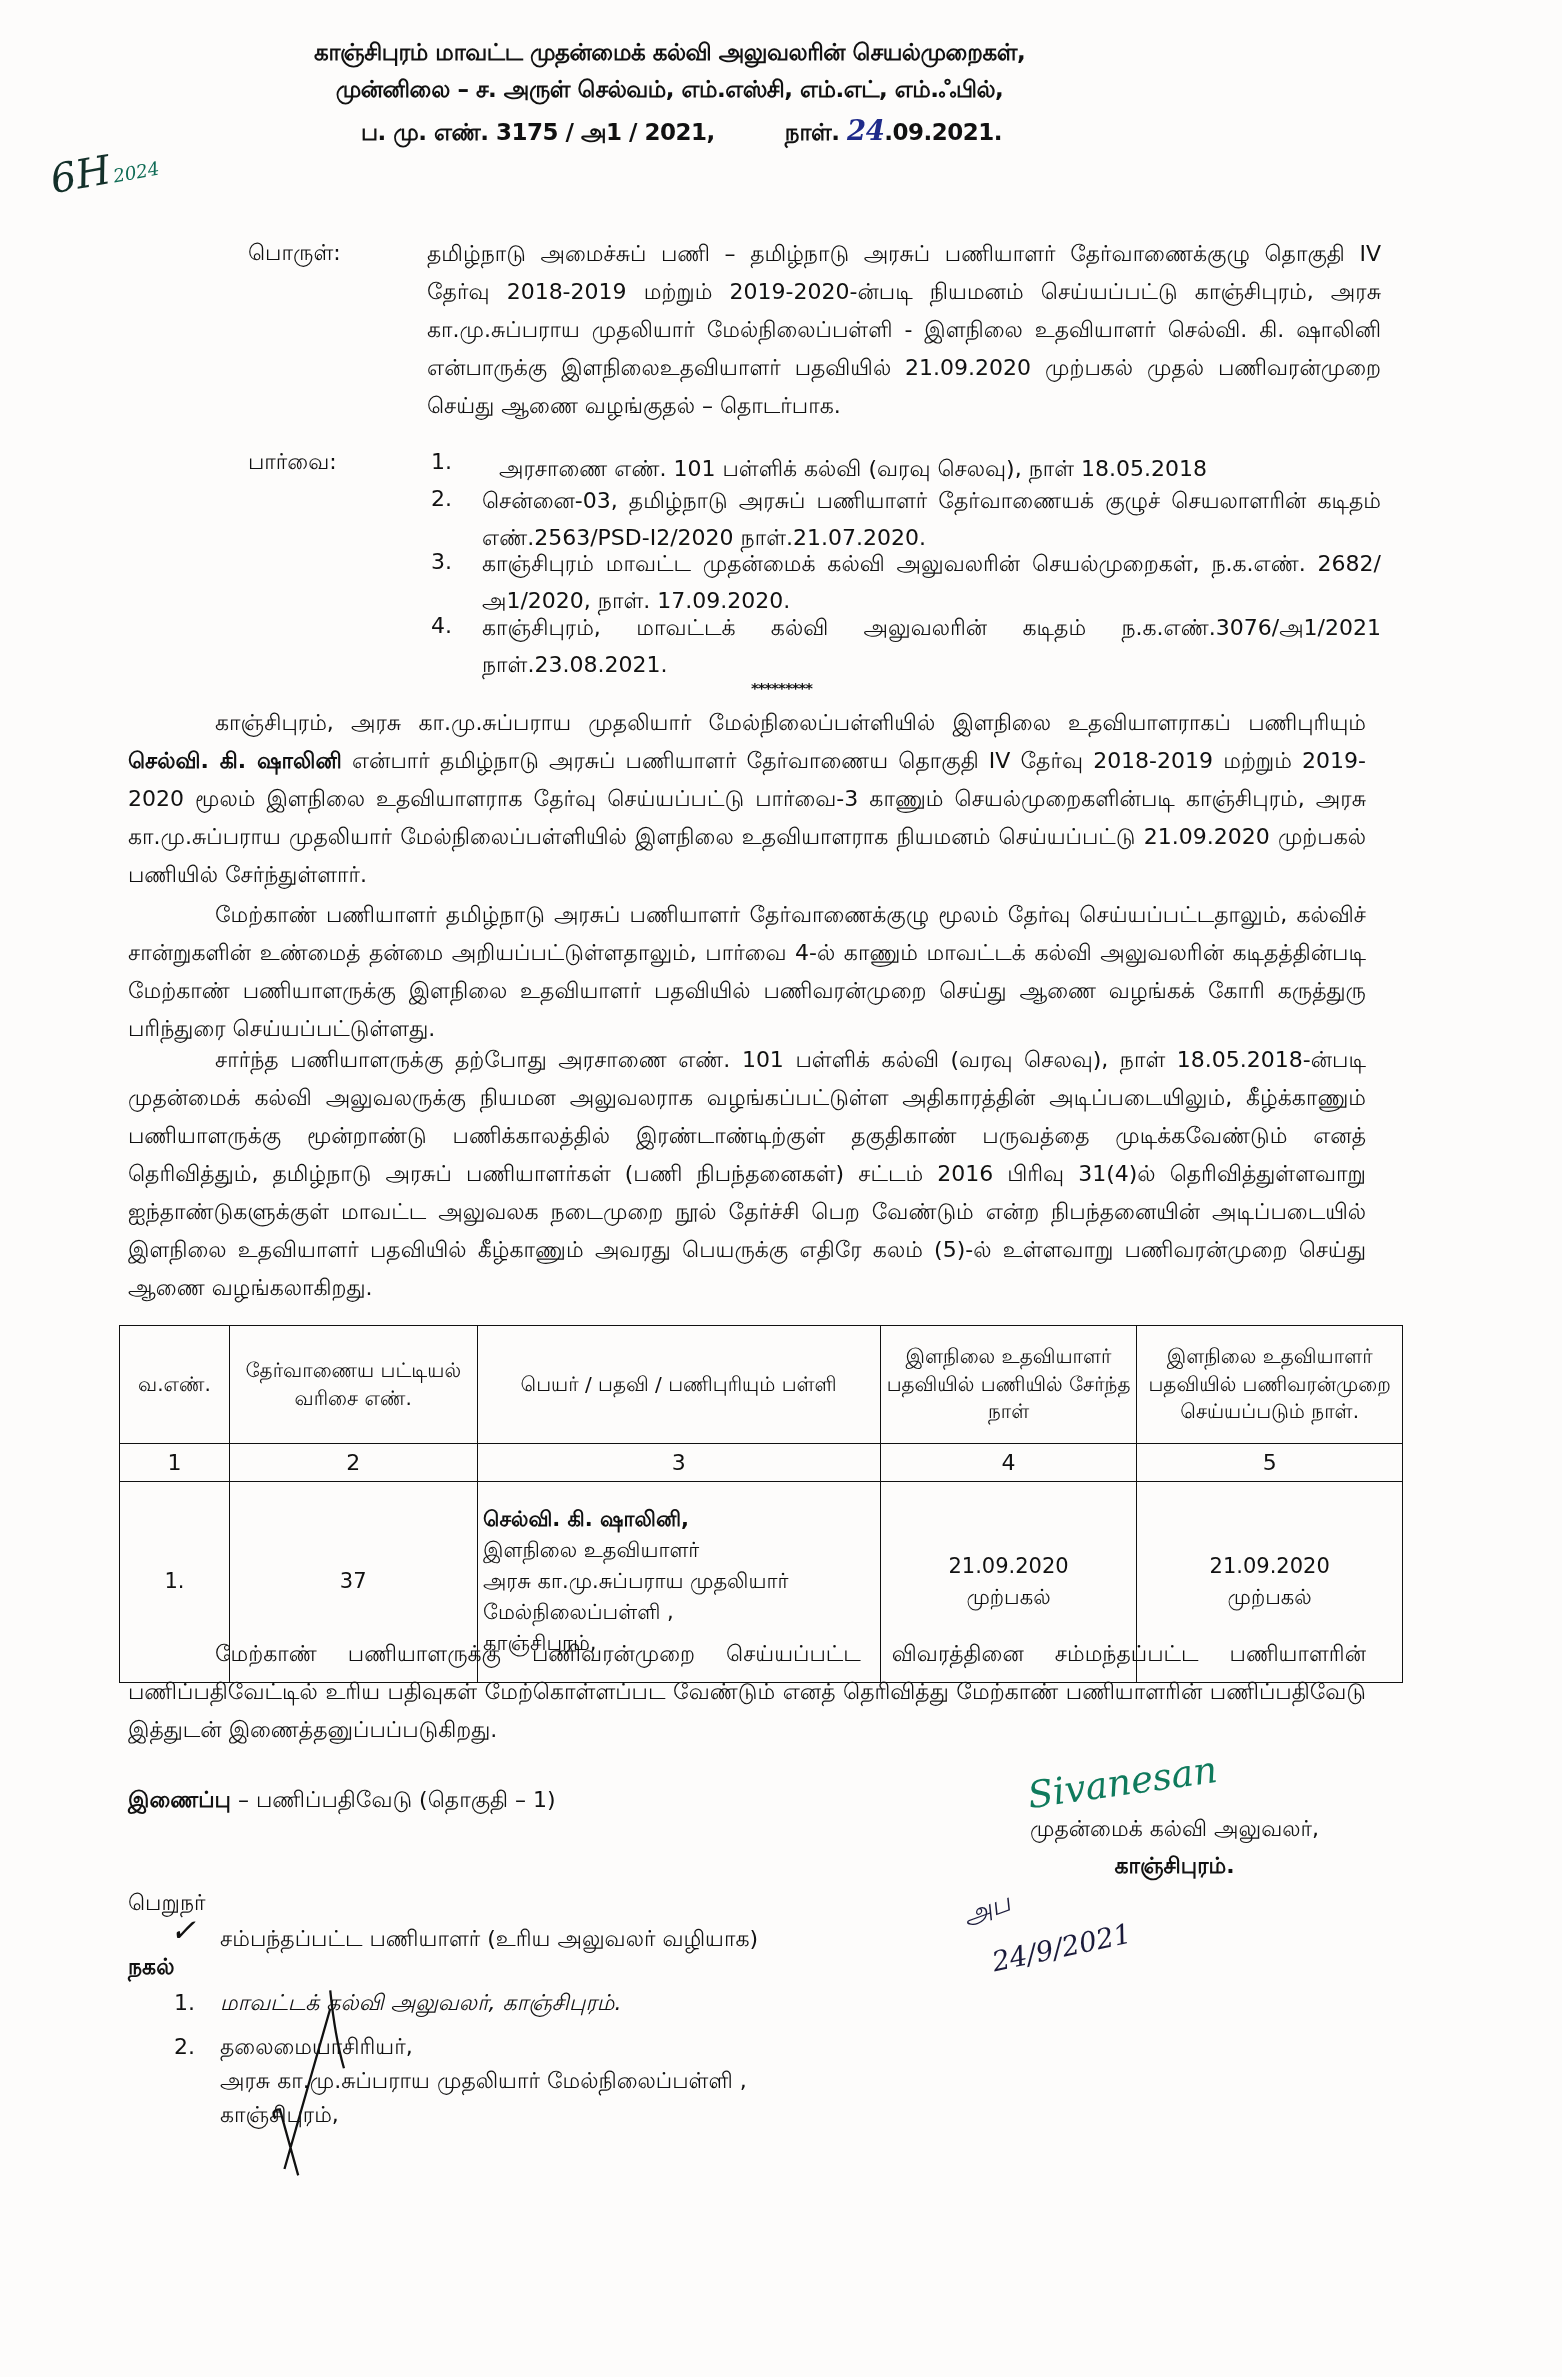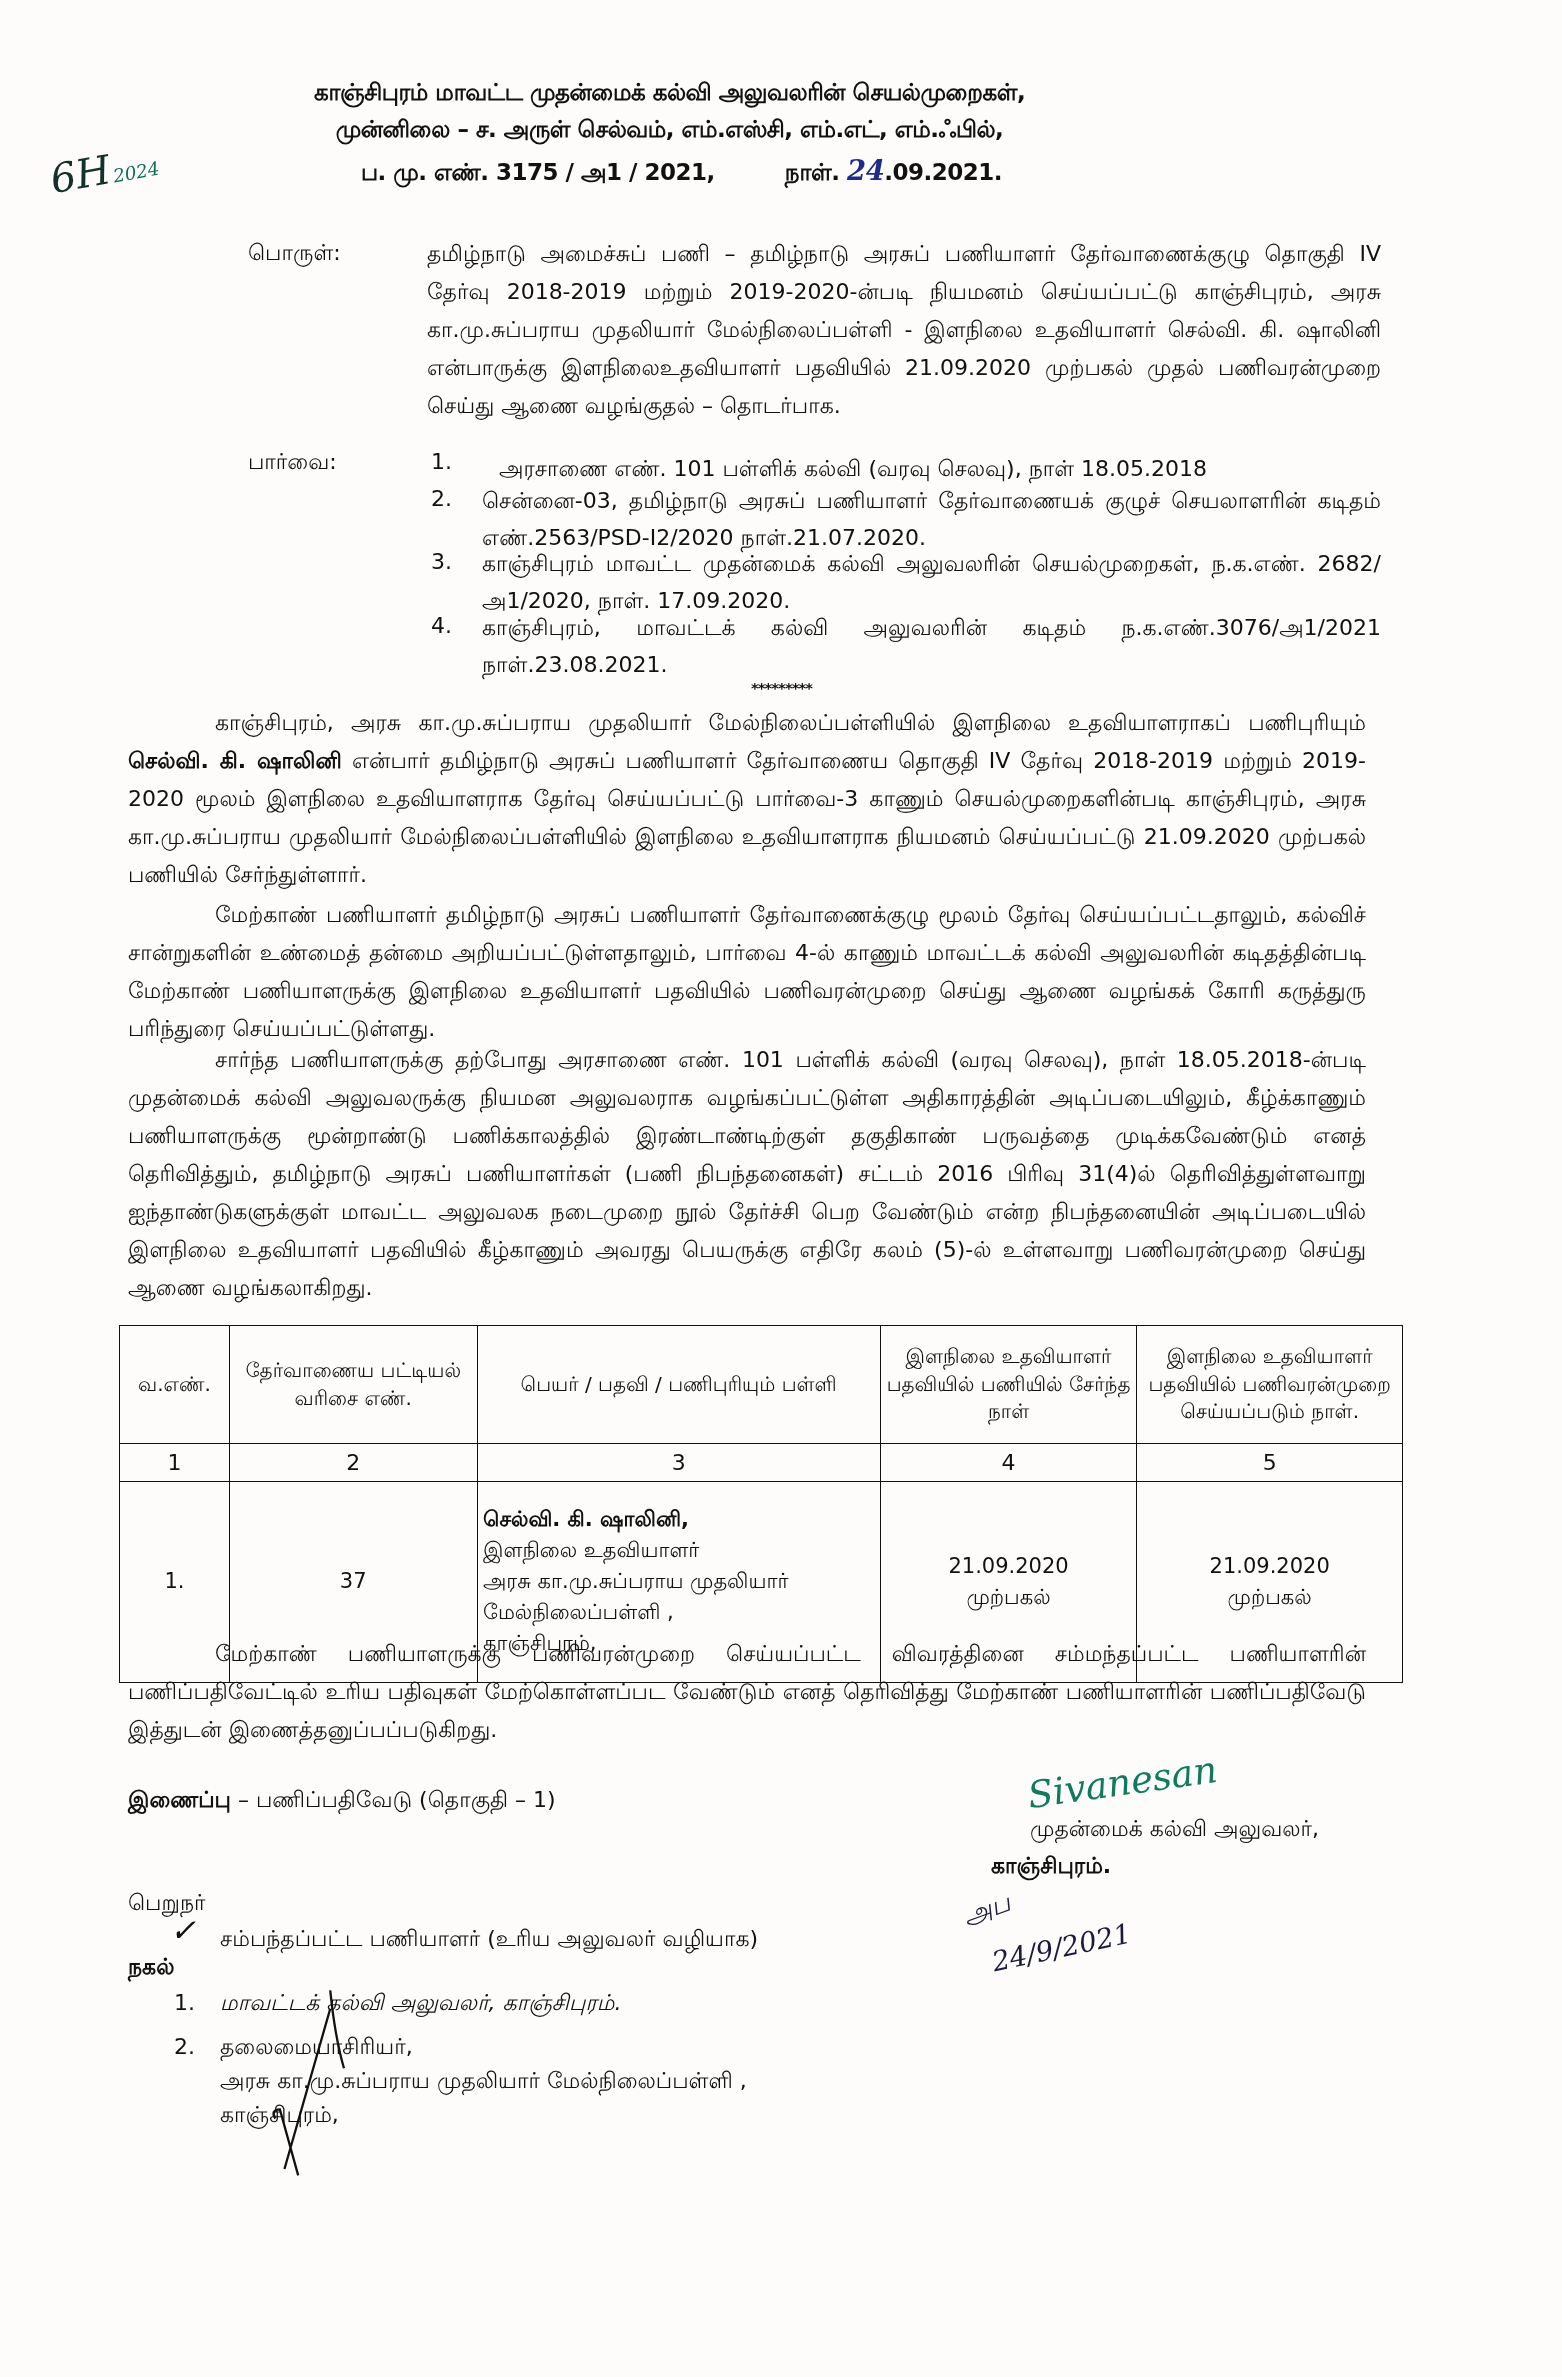--- a/index.html
+++ b/index.html
@@ -1,21 +1,21 @@
 <!DOCTYPE html>
 <html style="font-size:14.7px"><head>
 <meta charset="utf-8">
 <style>
   html, body { margin:0; padding:0; }
   body {
     width:1563px; height:2377px; background:#fdfcfb; position:relative; overflow:hidden;
     font-family:"DejaVu Sans", "Liberation Sans", sans-serif; color:#111;
   }
   .abs { position:absolute; }
-  .hdr { left:0; width:1339px; text-align:center; font-weight:bold; font-size:23px; letter-spacing:-0.5px;margin-top:40px; }
+  .hdr { left:0; width:1339px; text-align:center; font-weight:bold; font-size:23px; letter-spacing:-0.5px; }
   .note-tl { left:50px; top:147px; font-family:"DejaVu Serif", serif; font-style:italic; font-size:40px; color:#14302a; transform:rotate(-10deg); }
   .note-tl small { font-size:18.3px; color:#0f6b55; margin-left:1.8px; }
   .lbl { font-size:22px; }
   .body-txt { font-size:22px; line-height:38px; text-align:justify; }
   .ref-item { position:absolute; font-size:22px; line-height:37px; text-align:justify; }
   .ref-num { position:absolute; font-size:22px; }
   .stars { font-size:14.7px; font-weight:bold; letter-spacing:-0.9px; }
   .para { position:absolute; left:128px; width:1238px; font-size:22px; line-height:38px; text-align:justify; text-indent:87px; }
   .bold { font-weight:bold; }
   table.grid { position:absolute; left:119px; top:1325px; width:1284px; border-collapse:collapse; font-size:20px; }
@@ -117,21 +117,21 @@
 
 <div class="para" style="top:1635px;">மேற்காண் பணியாளருக்கு பணிவரன்முறை செய்யப்பட்ட விவரத்தினை சம்மந்தப்பட்ட பணியாளரின் பணிப்பதிவேட்டில் உரிய பதிவுகள் மேற்கொள்ளப்பட வேண்டும் எனத் தெரிவித்து மேற்காண் பணியாளரின் பணிப்பதிவேடு இத்துடன் இணைத்தனுப்பப்படுகிறது.</div>
 
 <div class="abs" style="left:128px;top:1787px;font-size:22px;">
   <span class="bold">இணைப்பு</span>
   <span>– பணிப்பதிவேடு (தொகுதி – 1)</span>
 </div>
 
 <div class="abs sig" style="left:1027px;top:1761px;transform:rotate(-8deg);">Sivanesan</div>
 <div class="abs" style="left:991px;top:1816px;width:367px;text-align:center;font-size:22px;font-weight:normal;">முதன்மைக் கல்வி அலுவலர்,</div>
-<div class="abs" style="left:991px;top:1853px;width:367px;text-align:left;font-size:22px;font-weight:bold;">காஞ்சிபுரம்.</div>
+<div class="abs" style="left:991px;top:1853px;width:367px;text-align:center;font-size:22px;font-weight:bold;">காஞ்சிபுரம்.</div>
 <div class="abs hand" style="left:963px;top:1894px;font-size:26px;transform:rotate(-20deg);">அப</div>
 <div class="abs hand" style="left:991px;top:1931px;font-size:27.5px;transform:rotate(-12deg);">24/9/2021</div>
 
 <div class="abs" style="left:128px;top:1890px;font-size:22px;">பெறுநர்</div>
 <div class="abs hand" style="left:170px;top:1912px;font-size:31px;color:#111;">✓</div>
 <div class="abs" style="left:220px;top:1926px;font-size:22px;">சம்பந்தப்பட்ட பணியாளர் (உரிய அலுவலர் வழியாக)</div>
 <div class="abs" style="left:128px;top:1954px;font-size:22px;font-weight:bold;">நகல்</div>
 
 <div class="abs" style="left:174px;top:1990px;font-size:22px;">1.</div>
 <div class="abs" style="left:220px;top:1990px;font-size:22px;font-style:italic;">மாவட்டக் கல்வி அலுவலர், காஞ்சிபுரம்.</div>

